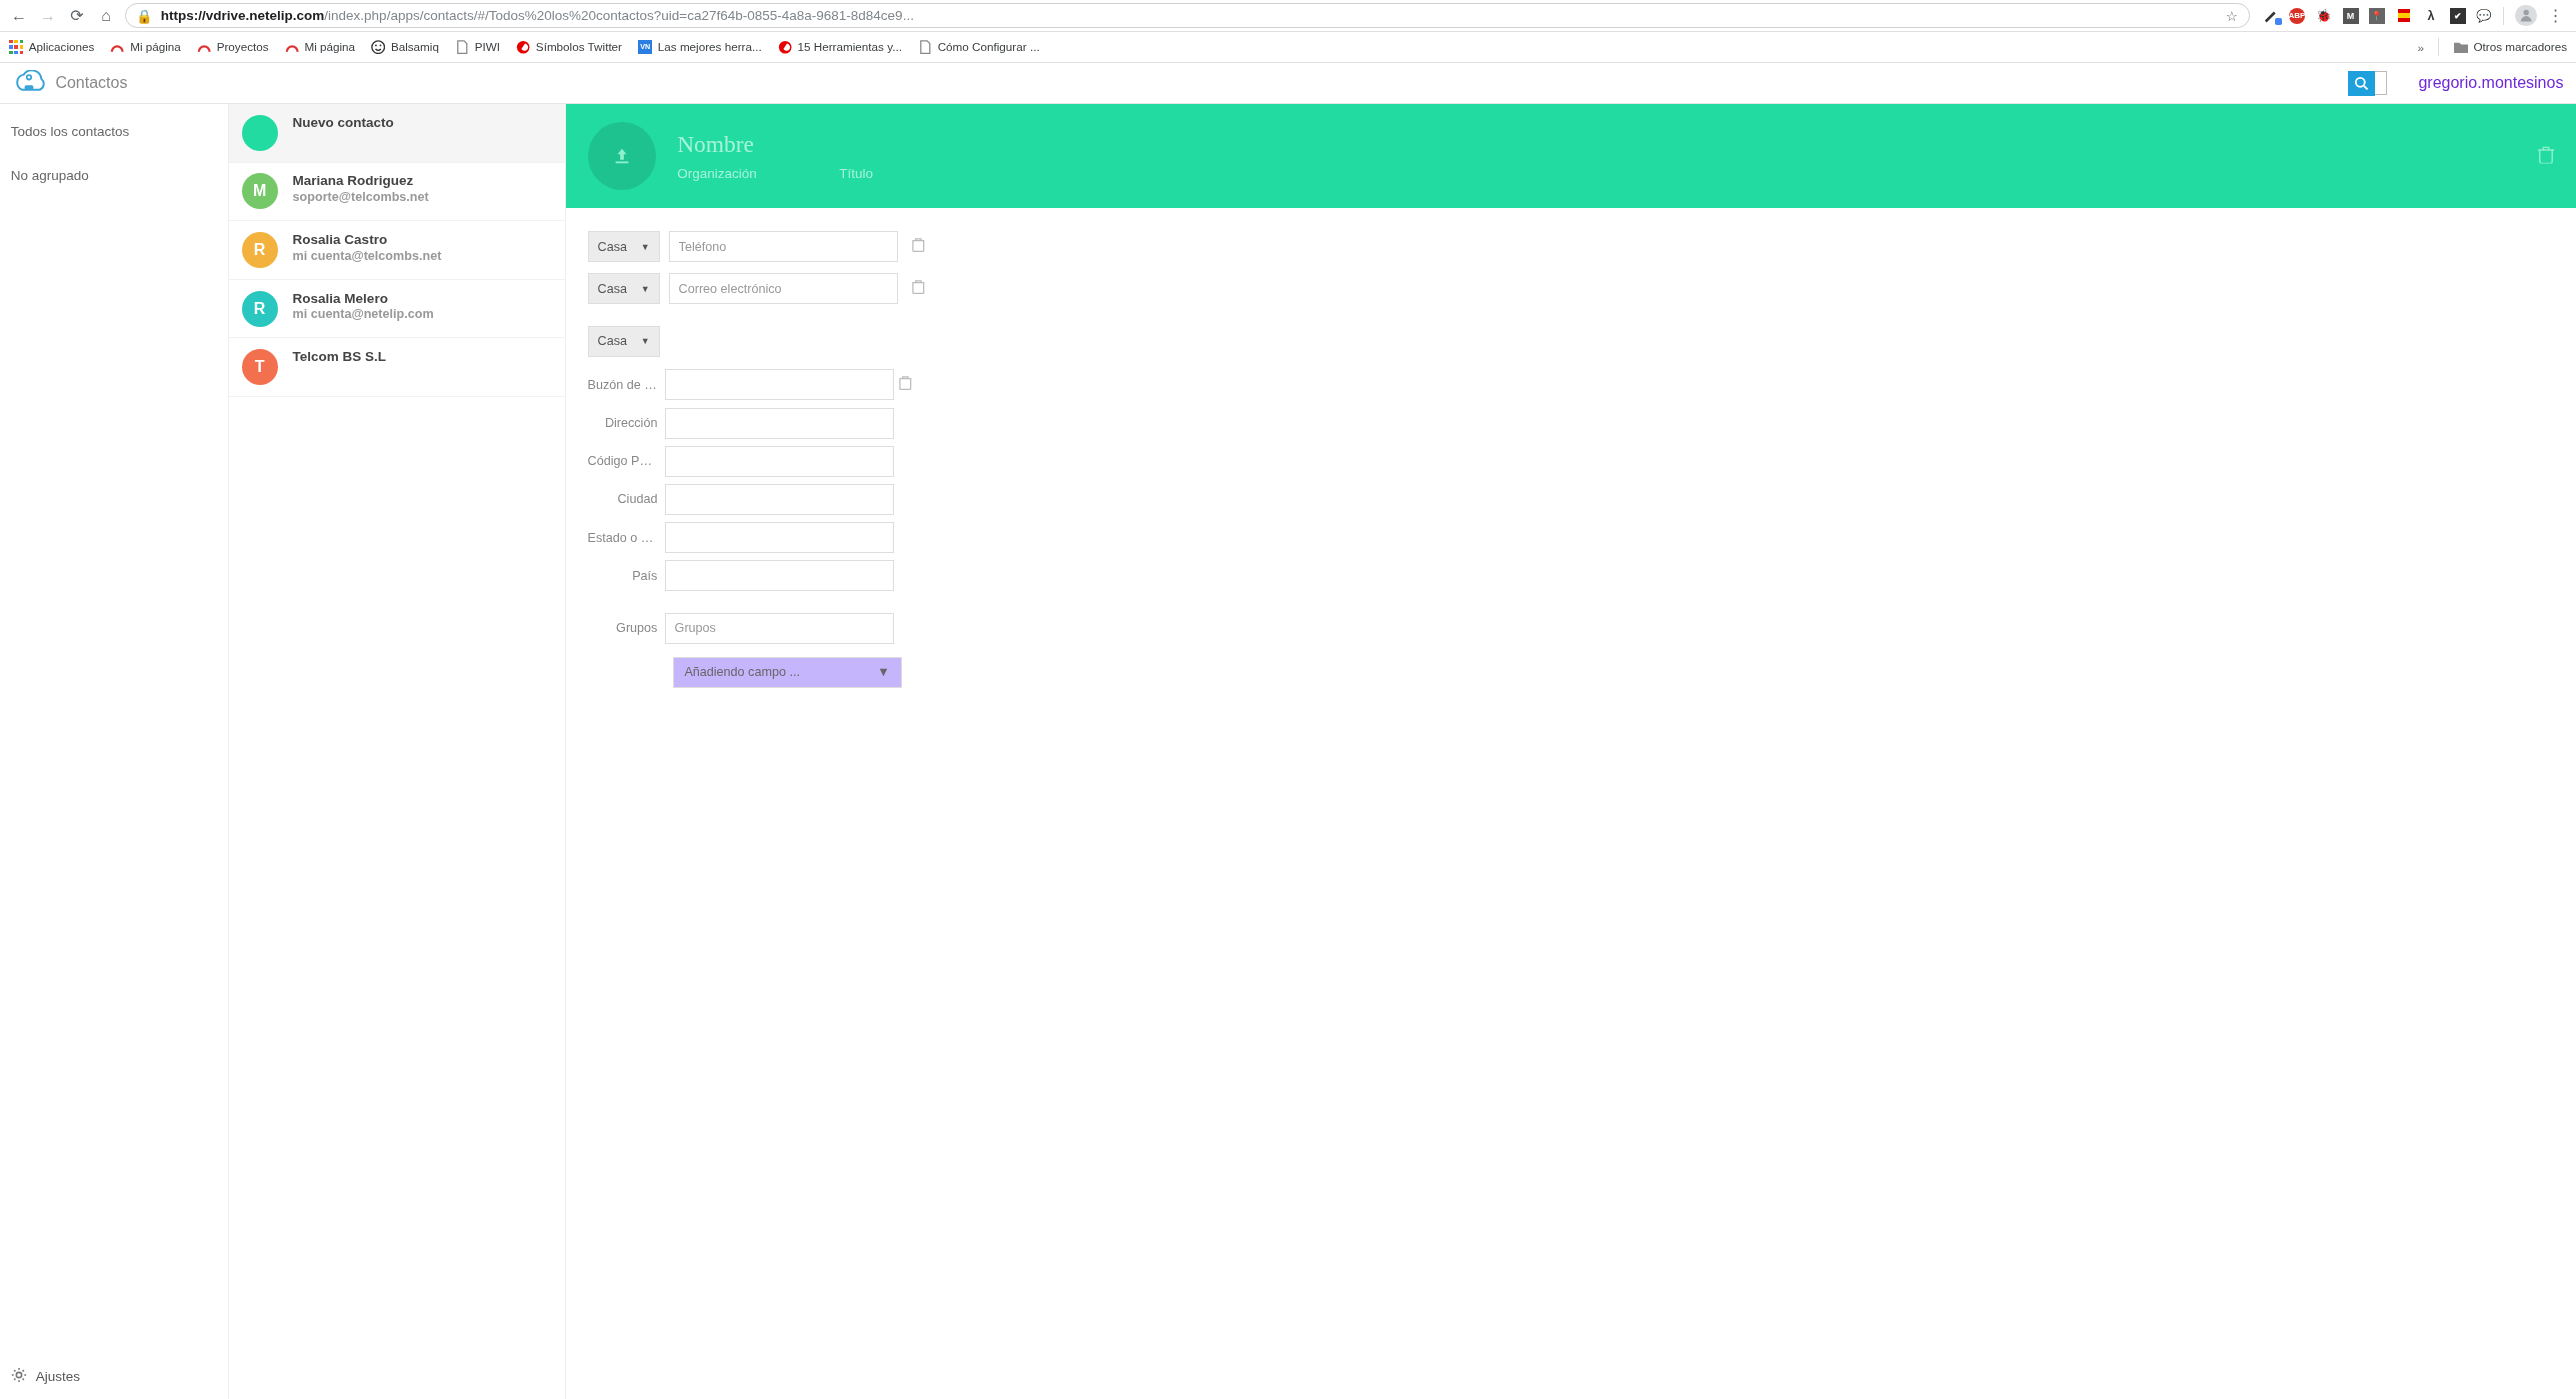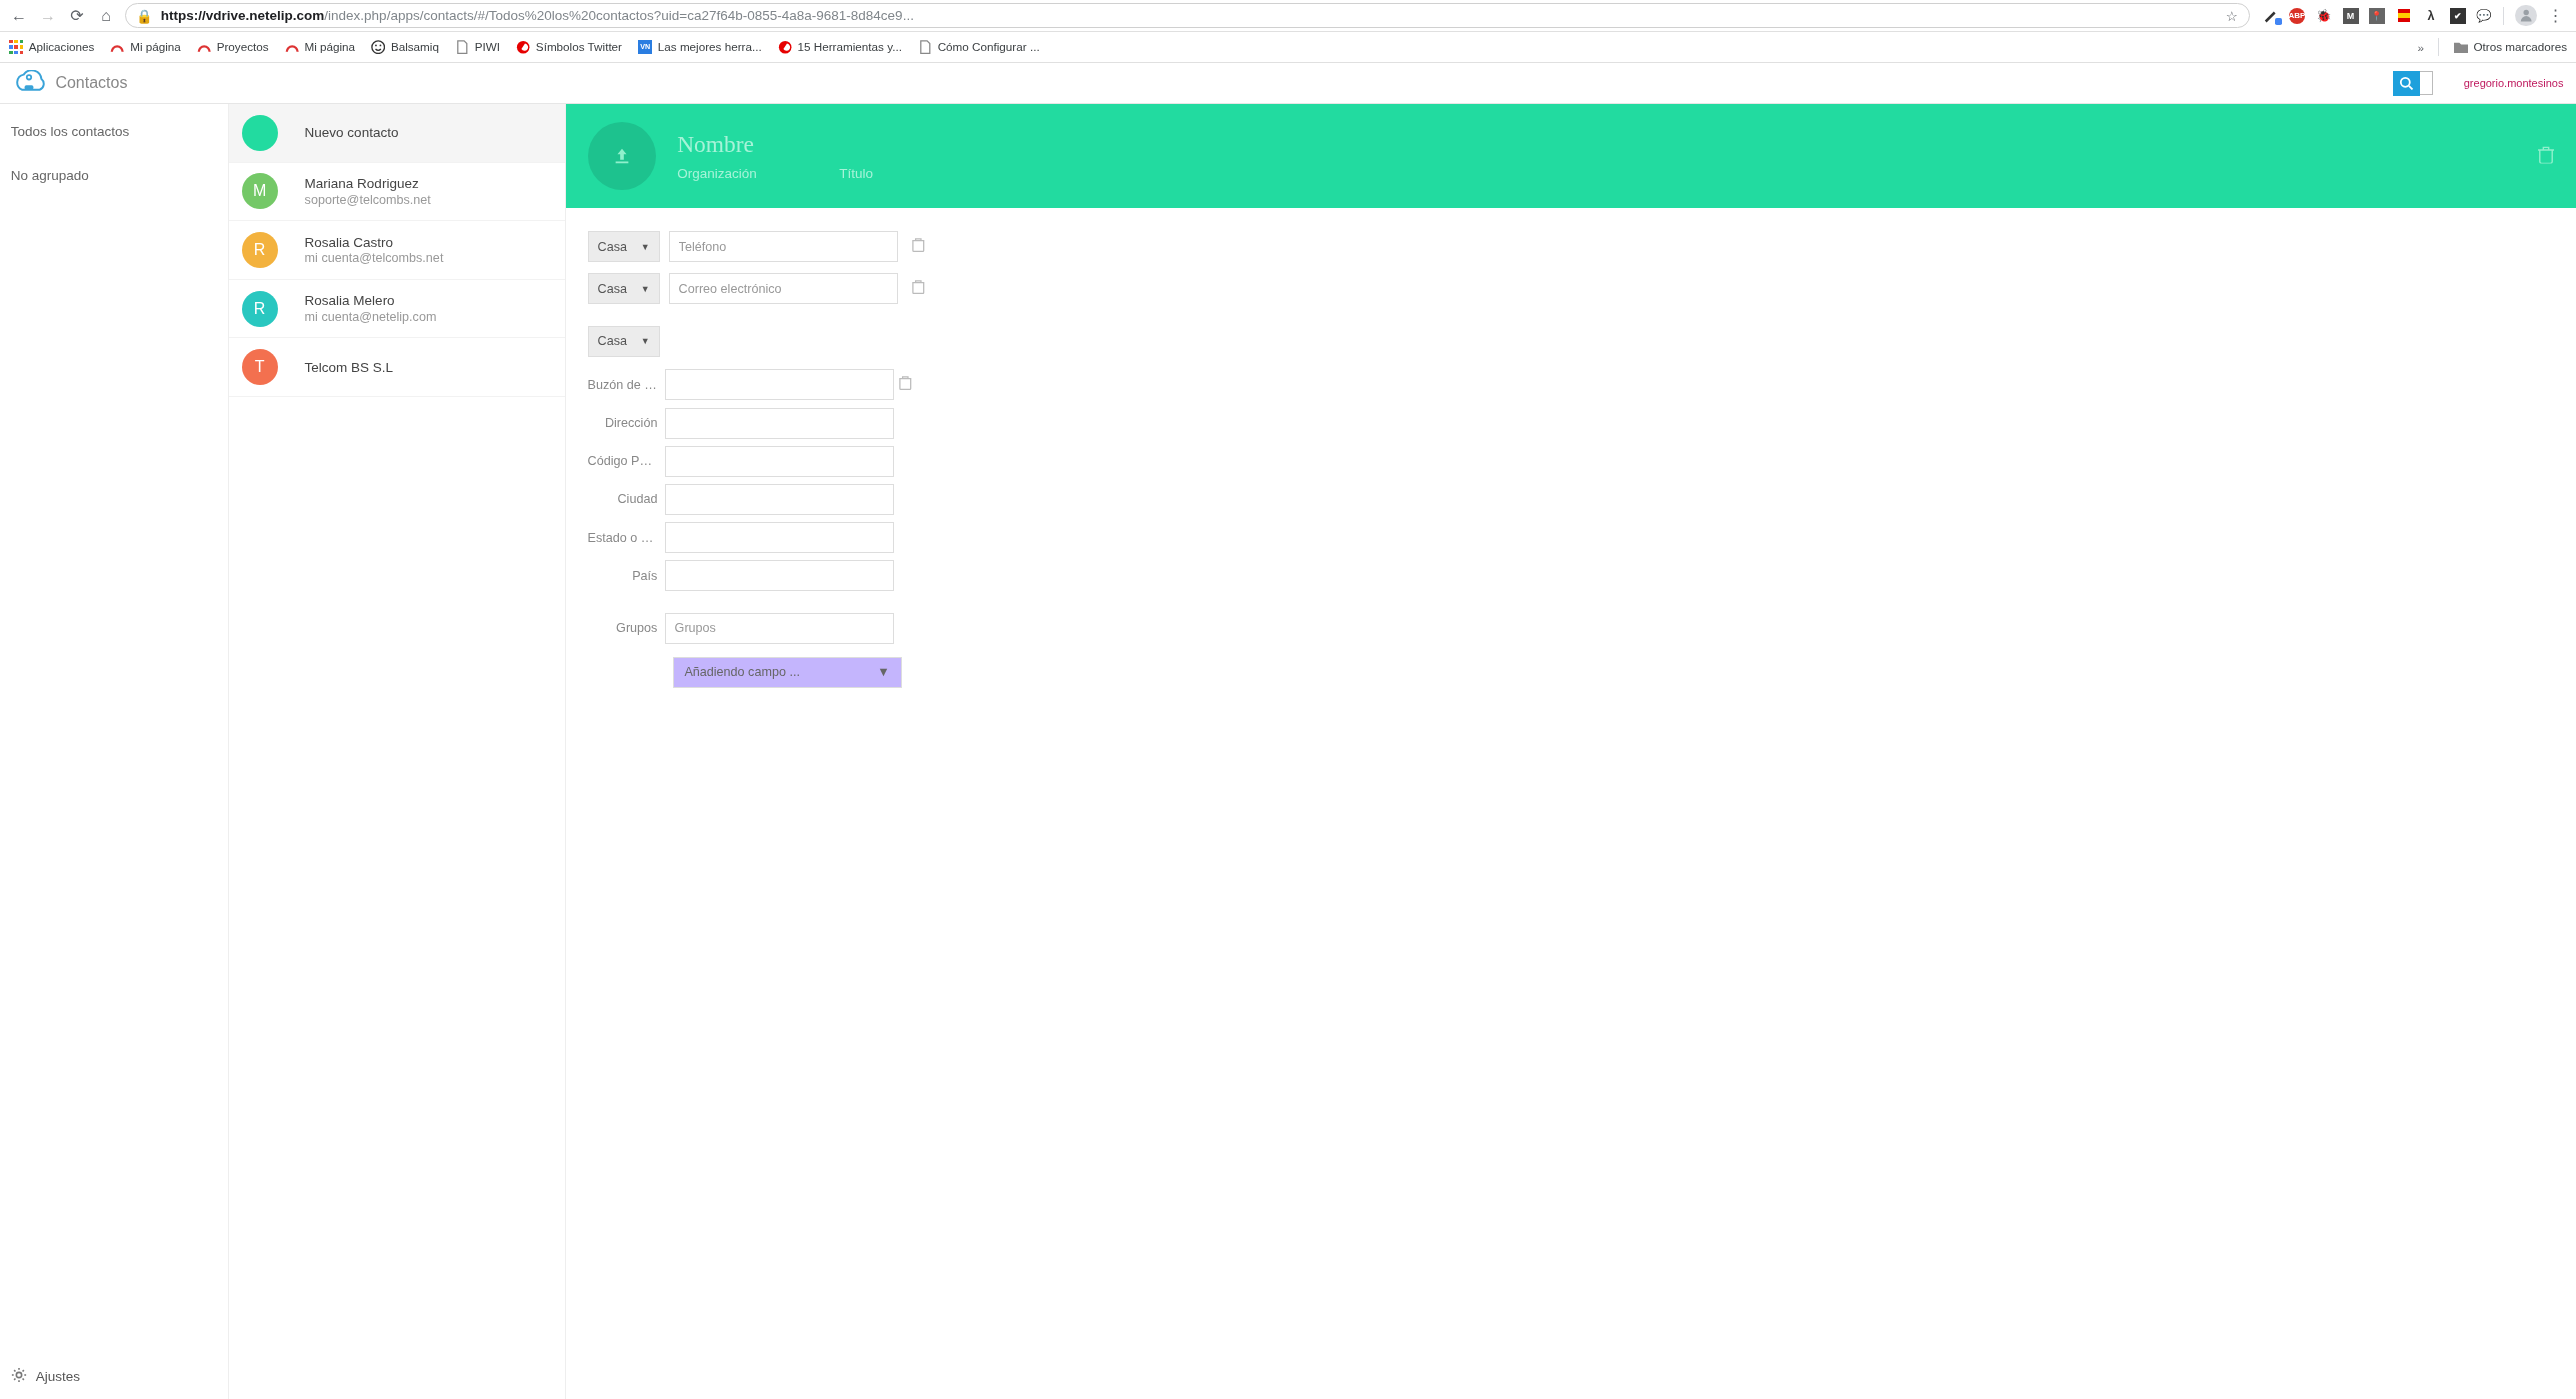--- a/index.html
+++ b/index.html
@@ -33,30 +33,30 @@
   .chev { color:#5f6368; }
 
   
   .app-header { display:flex; align-items:center; height:41px; padding:0 12.6px; border-bottom:0.9px solid #e6e6e6; }
   .logo-cloud { width:32px; height:27px; margin-right:10.8px; }
   .app-title { color:#888; font-size:16px; font-weight:400; }
   .hdr-right { margin-left:auto; display:flex; align-items:center; gap:16px; }
   .search-chip { display:flex; align-items:center; }
   .search-btn { width:27px; height:25px; background:#1ea0dc; display:flex; align-items:center; justify-content:center; }
   .search-box { width:12.6px; height:23.4px; border:0.9px solid #bbb; border-left:none; }
-  .username { color:#be185d; font-size:11px;margin-left:15px; }
+  .username { color:#6d28d9; font-size:16px;margin-left:15px; }
 
   
   .layout { display:flex; height:calc(100vh - 32px - 31px - 41px); min-height:612px; }
   .col-groups { width:229px; border-right:0.9px solid #eee; padding-top:12.6px; display:flex; flex-direction:column; }
   .group-item { padding:7.2px 10.8px; color:#666; font-size:13.5px; cursor:pointer; }
   .settings-row { margin-top:auto; display:flex; align-items:center; gap:9px; padding:12.6px 10.8px; color:#555; font-size:13.5px; }
 
   .col-list { width:337px; border-right:0.9px solid #eee; }
-  .contact-row { display:flex; align-items:center; gap:27px; padding:10.8px 12.6px; border-bottom:0.9px solid #f2f2f2; cursor:pointer; }
+  .contact-row { display:flex; align-items:flex-start; gap:15px; padding:10.8px 12.6px; border-bottom:0.9px solid #f2f2f2; cursor:pointer;font-weight:bold; }
   .contact-row.new { background:#f5f5f5; }
   .c-avatar { width:36px; height:36px; border-radius:50%; display:flex; align-items:center; justify-content:center; color:#fff; font-size:16px; flex-shrink:0; }
   .c-text .name { color:#444; font-size:13.5px; }
   .c-text .sub { color:#999; font-size:12.6px; margin-top:1.8px; }
 
   .col-detail { flex:1; display:flex; flex-direction:column; }
   .detail-header { background:#22dba0; padding:18px 21.6px; display:flex; align-items:center; gap:21.6px; position:relative; }
   .upload-circle { width:68px; height:68px; border-radius:50%; background:#1dc28e; display:flex; align-items:center; justify-content:center; color:#8ff0cc; }
   .hdr-fields { display:flex; flex-direction:column; gap:7.2px; }
   .hdr-name { font-size:23.4px; color:#0c4a6e; background:transparent; border:none; outline:none; width:270px;font-family:Liberation Serif, serif; }

